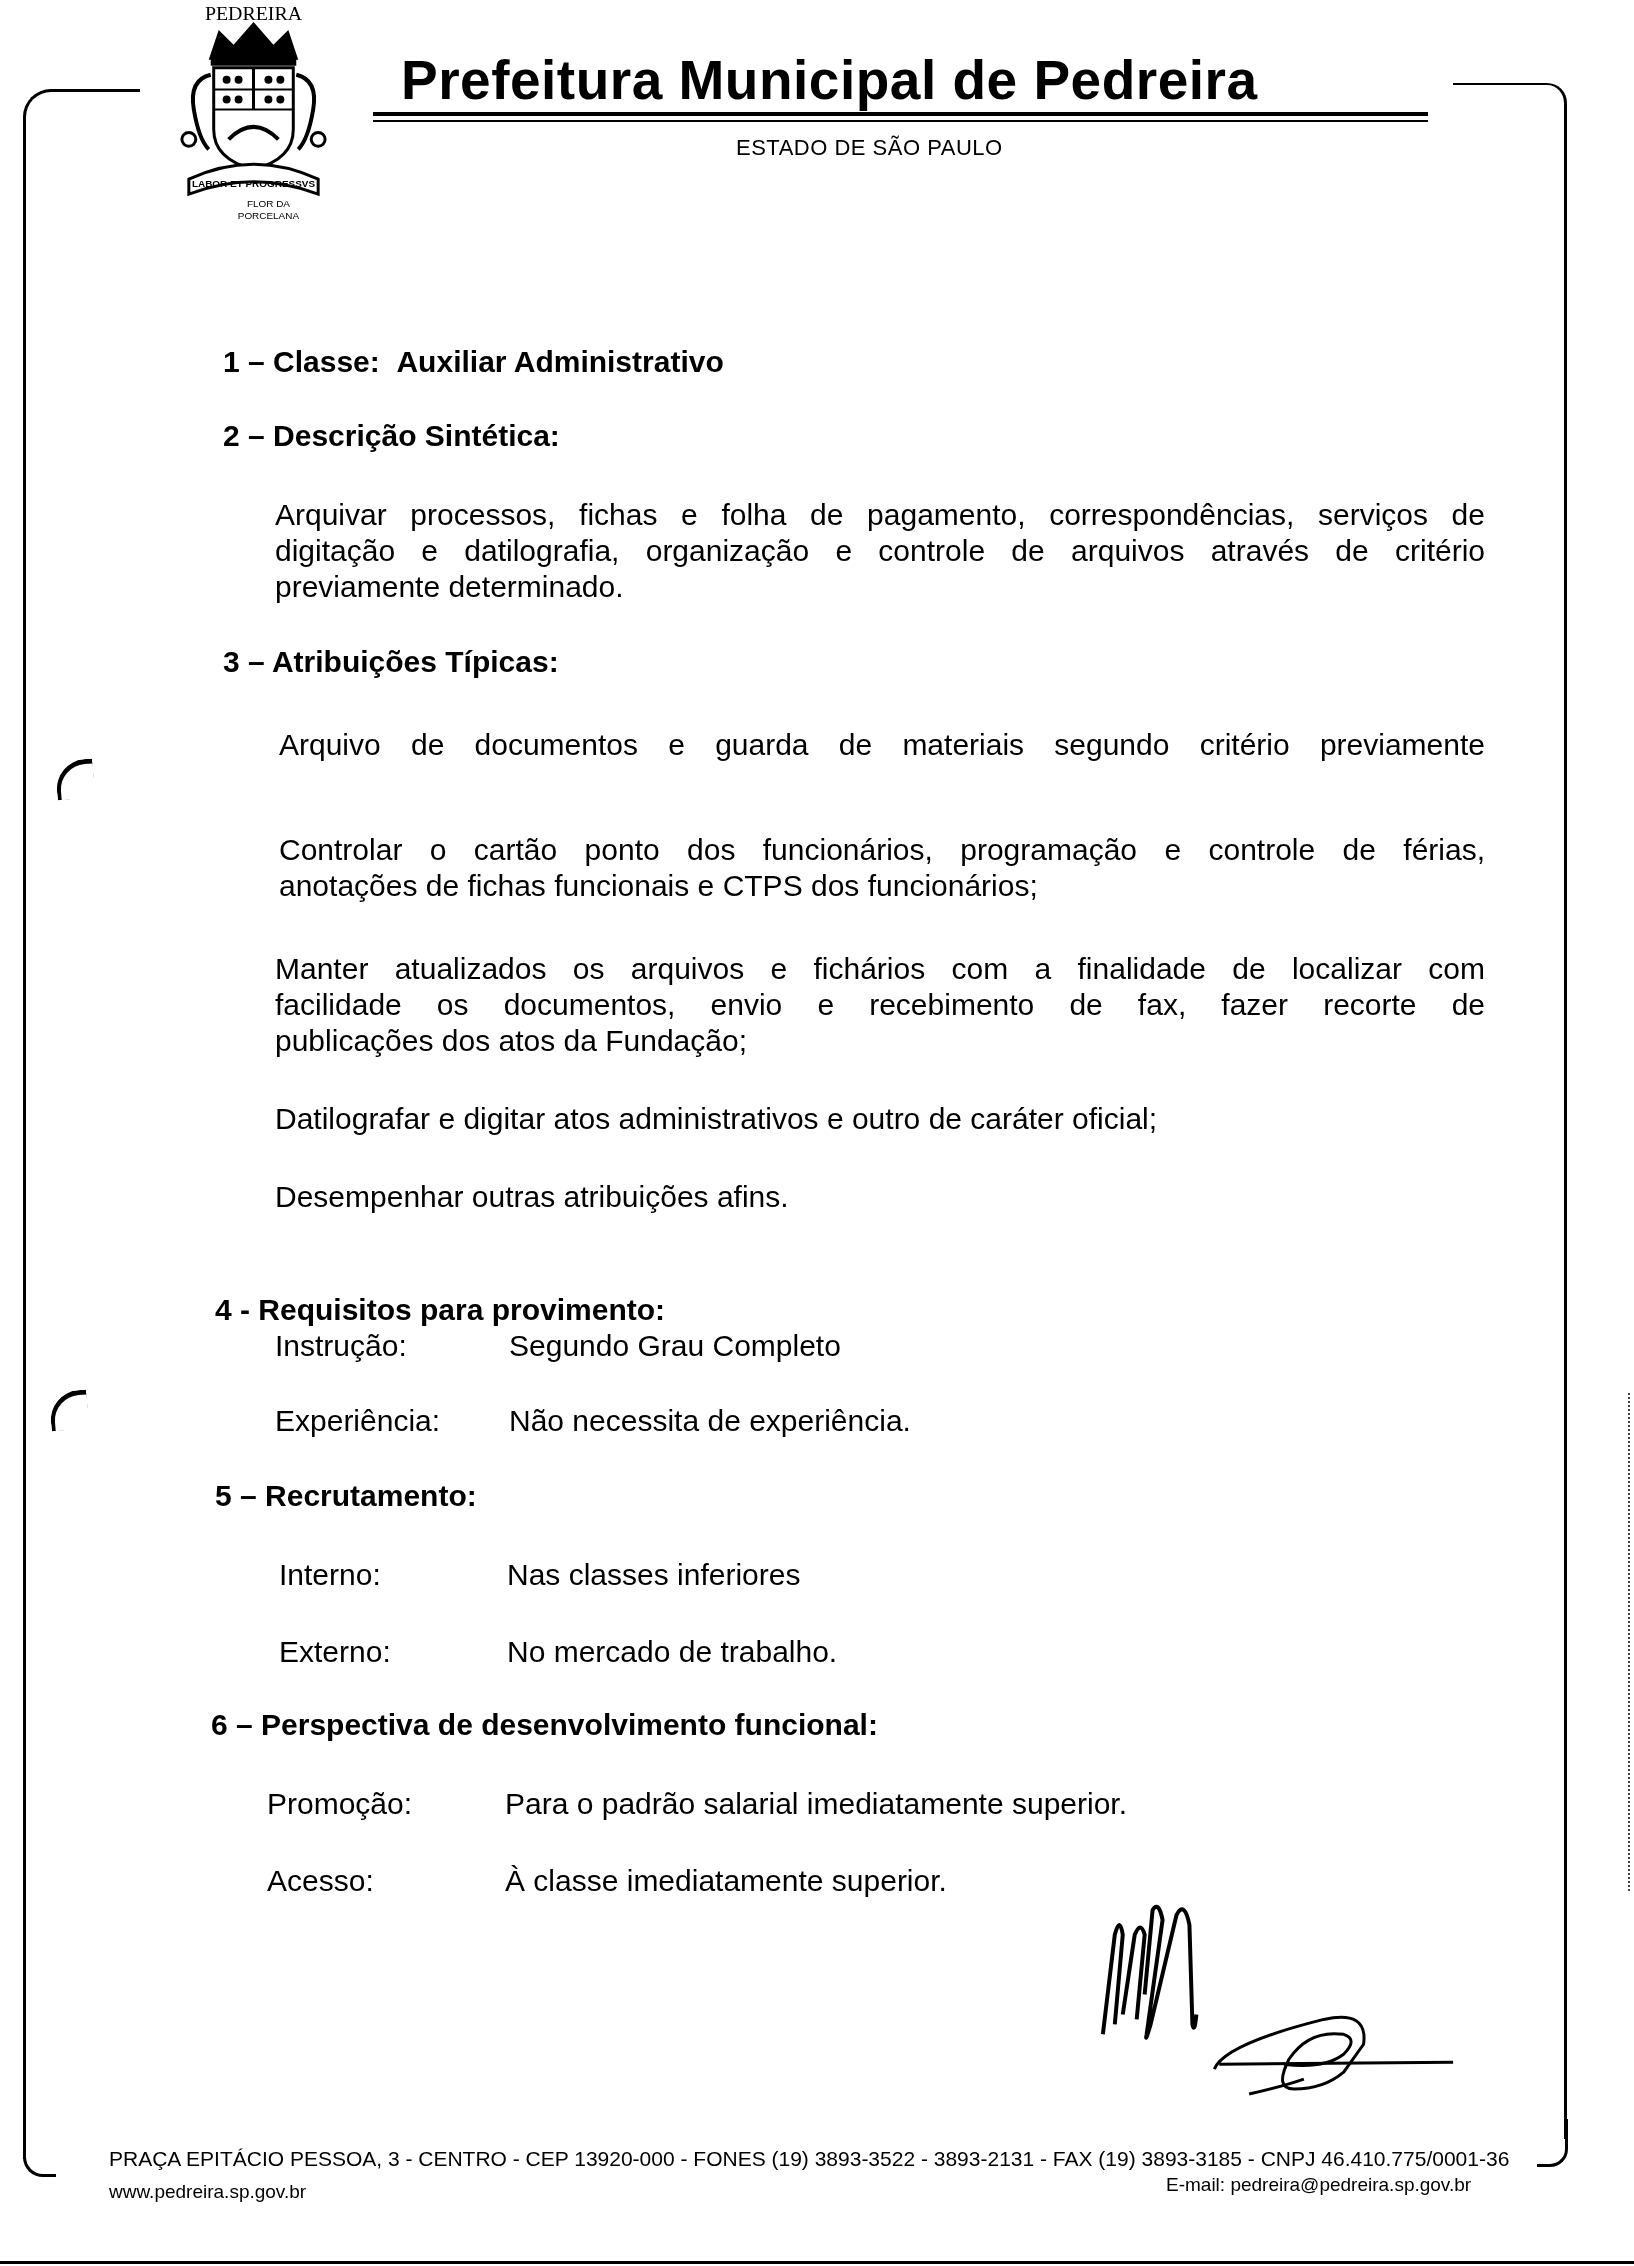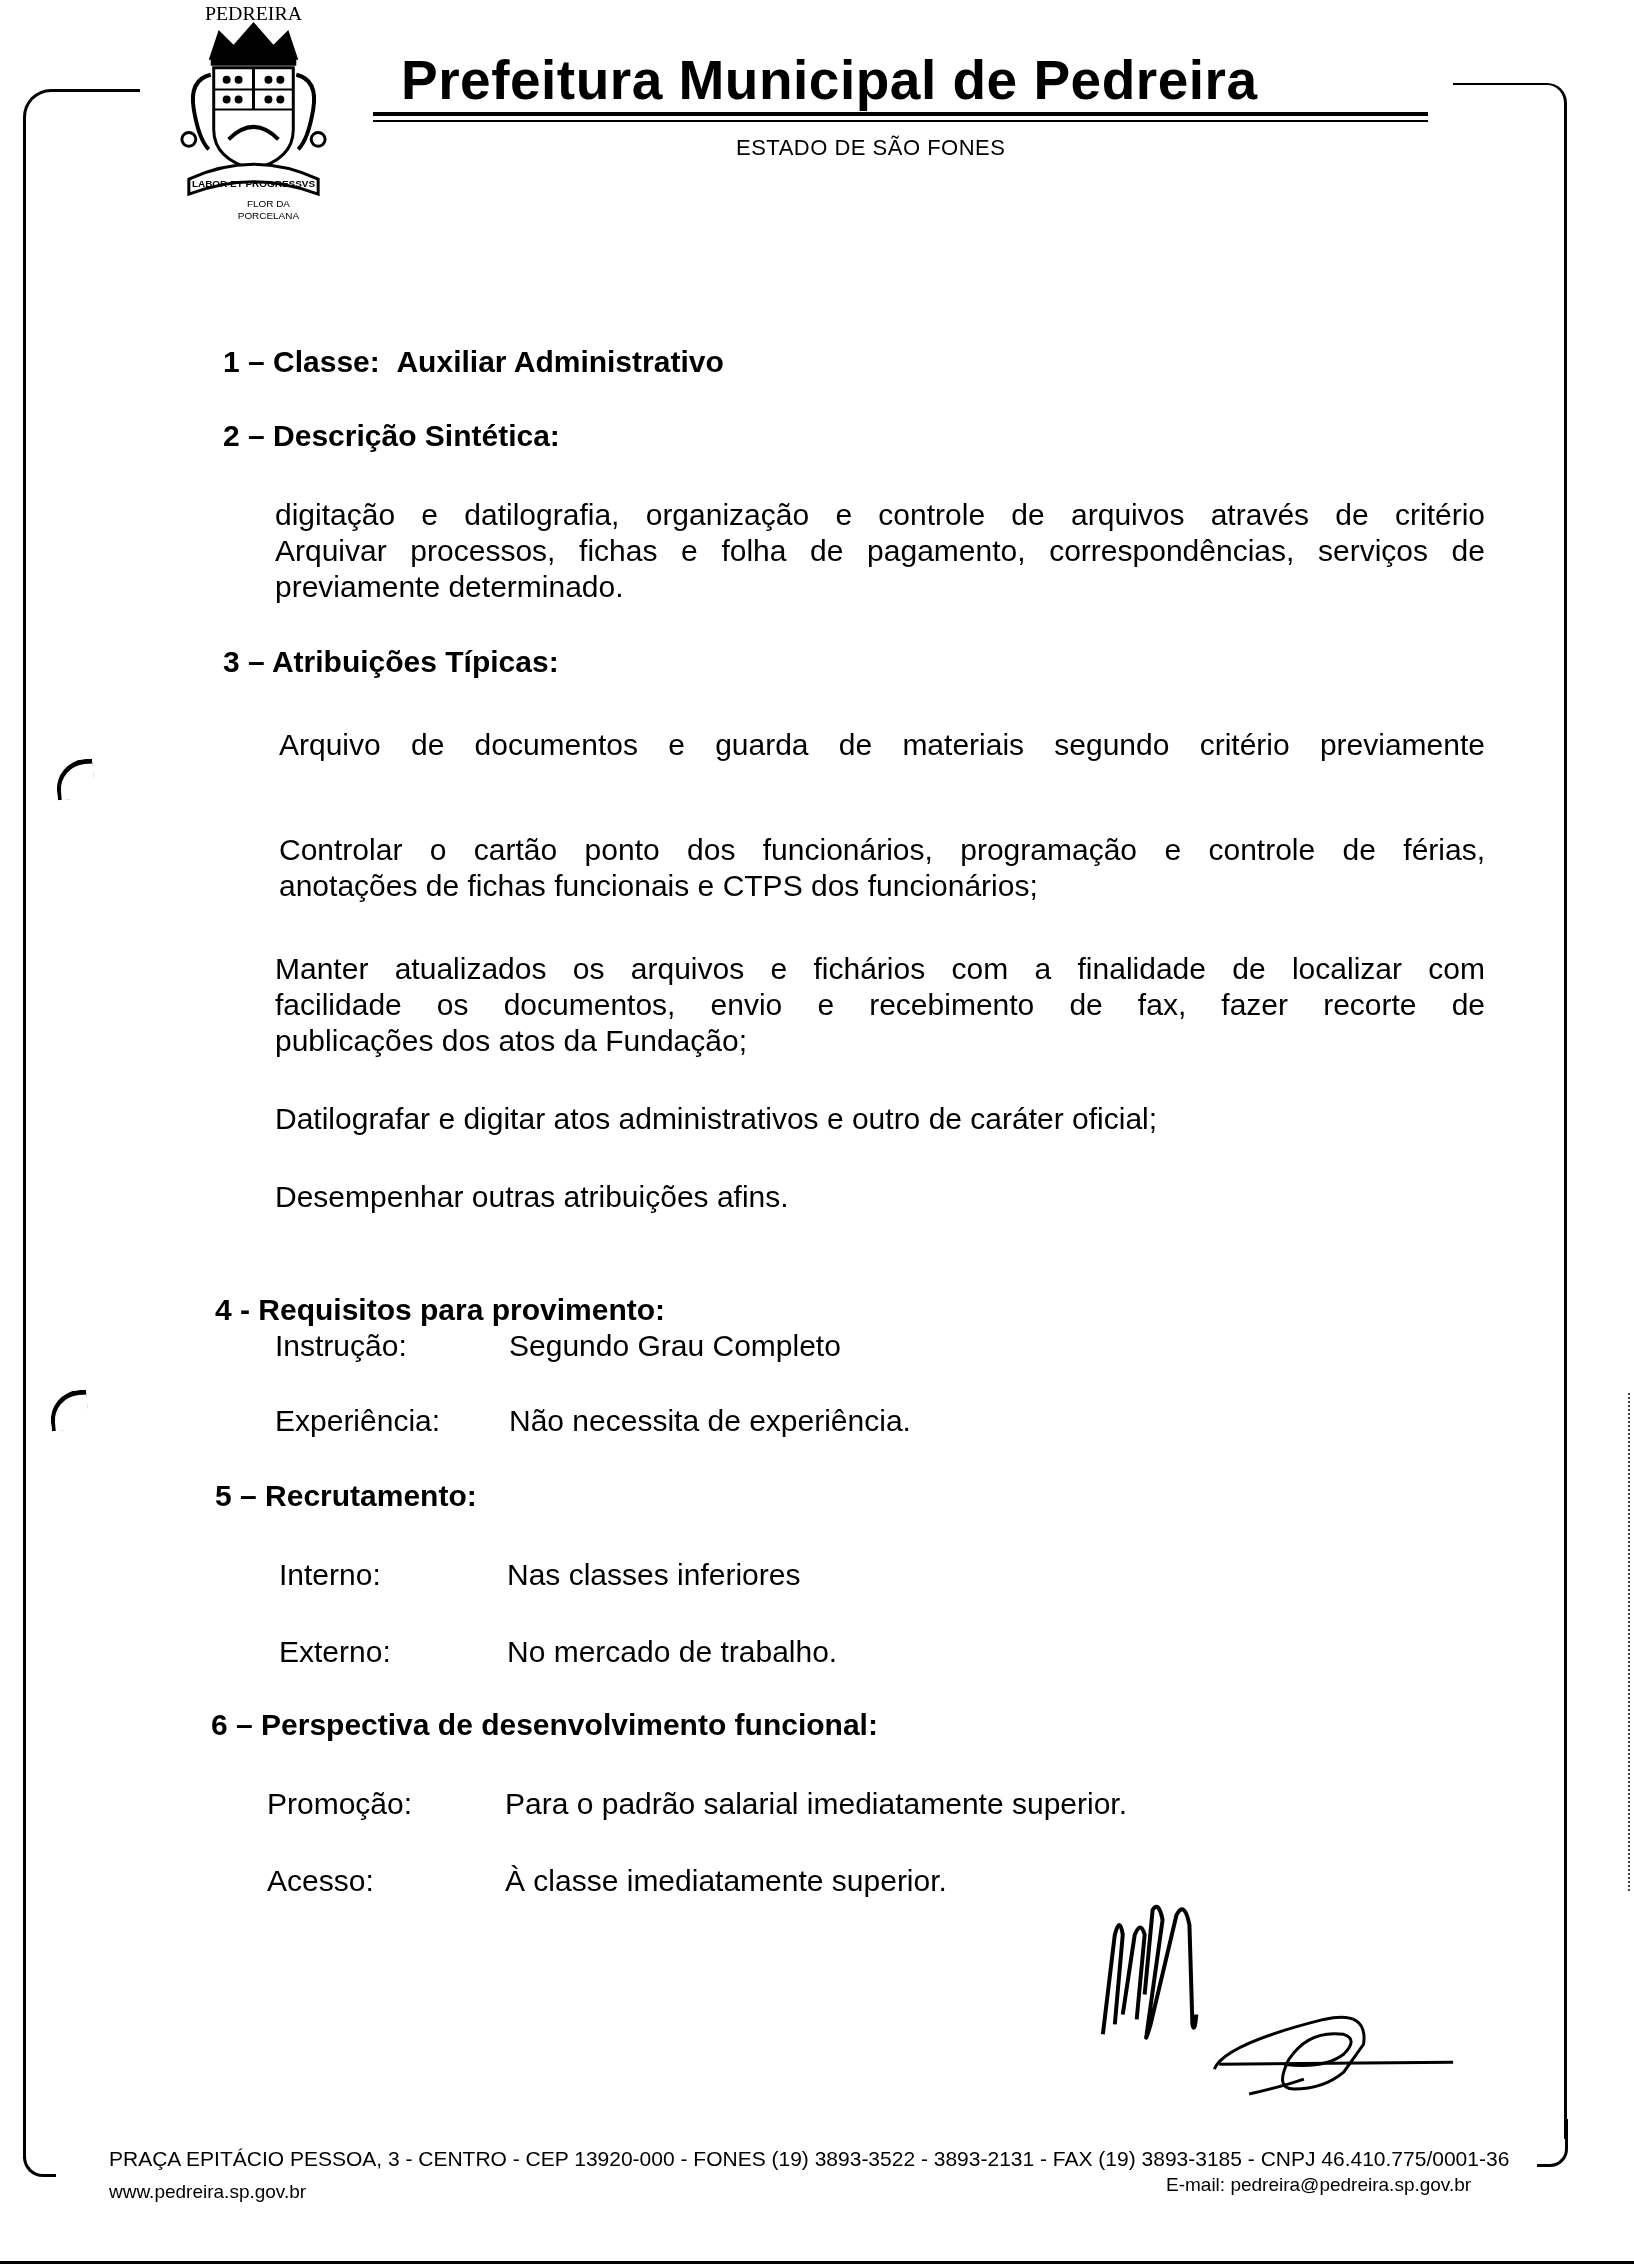--- a/index.html
+++ b/index.html
@@ -86,30 +86,30 @@
 
   <path d="M30 180 Q95 150 160 180 L160 195 Q95 170 30 195 Z" fill="#fff" stroke="#000" stroke-width="3"></path>
   <text x="95" y="188" text-anchor="middle" font-family="Liberation Sans, sans-serif" font-weight="bold" font-size="10">LABOR ET PROGRESSVS</text>
   <text x="110" y="208" text-anchor="middle" font-family="Liberation Sans, sans-serif" font-size="10">FLOR DA</text>
   <text x="110" y="220" text-anchor="middle" font-family="Liberation Sans, sans-serif" font-size="10">PORCELANA</text>
 </svg>
 
 <div class="title">Prefeitura Municipal de Pedreira</div>
 <div class="title-rule1"></div>
 <div class="title-rule2"></div>
-<div class="subtitle">ESTADO DE SÃO FONES</div>
+<div class="subtitle">ESTADO DE SÃO PAULO</div>
 
 <div class="section-head" style="left:223px; top:345px;">
   <span>1 – Classe:</span>&nbsp;&nbsp;<span>Auxiliar Administrativo</span>
 </div>
 
 <div class="section-head" style="left:223px; top:419px;">2 – Descrição Sintética:</div>
 <div class="para" style="left:275px; top:497px; width:1210px;">
+  <span class="line">Arquivar processos, fichas e folha de pagamento, correspondências, serviços de</span>
   <span class="line">digitação e datilografia, organização e controle de arquivos através de critério</span>
-  <span class="line">Arquivar processos, fichas e folha de pagamento, correspondências, serviços de</span>
   <span class="line last">previamente determinado.</span>
 </div>
 
 <div class="section-head" style="left:223px; top:645px;">3 – Atribuições Típicas:</div>
 <div class="para" style="left:279px; top:727px; width:1206px;">
   <span class="line">Arquivo de documentos e guarda de materiais segundo critério previamente</span>
 </div>
 <div class="para" style="left:279px; top:832px; width:1206px;">
   <span class="line">Controlar o cartão ponto dos funcionários, programação e controle de férias,</span>
   <span class="line last">anotações de fichas funcionais e CTPS dos funcionários;</span>

